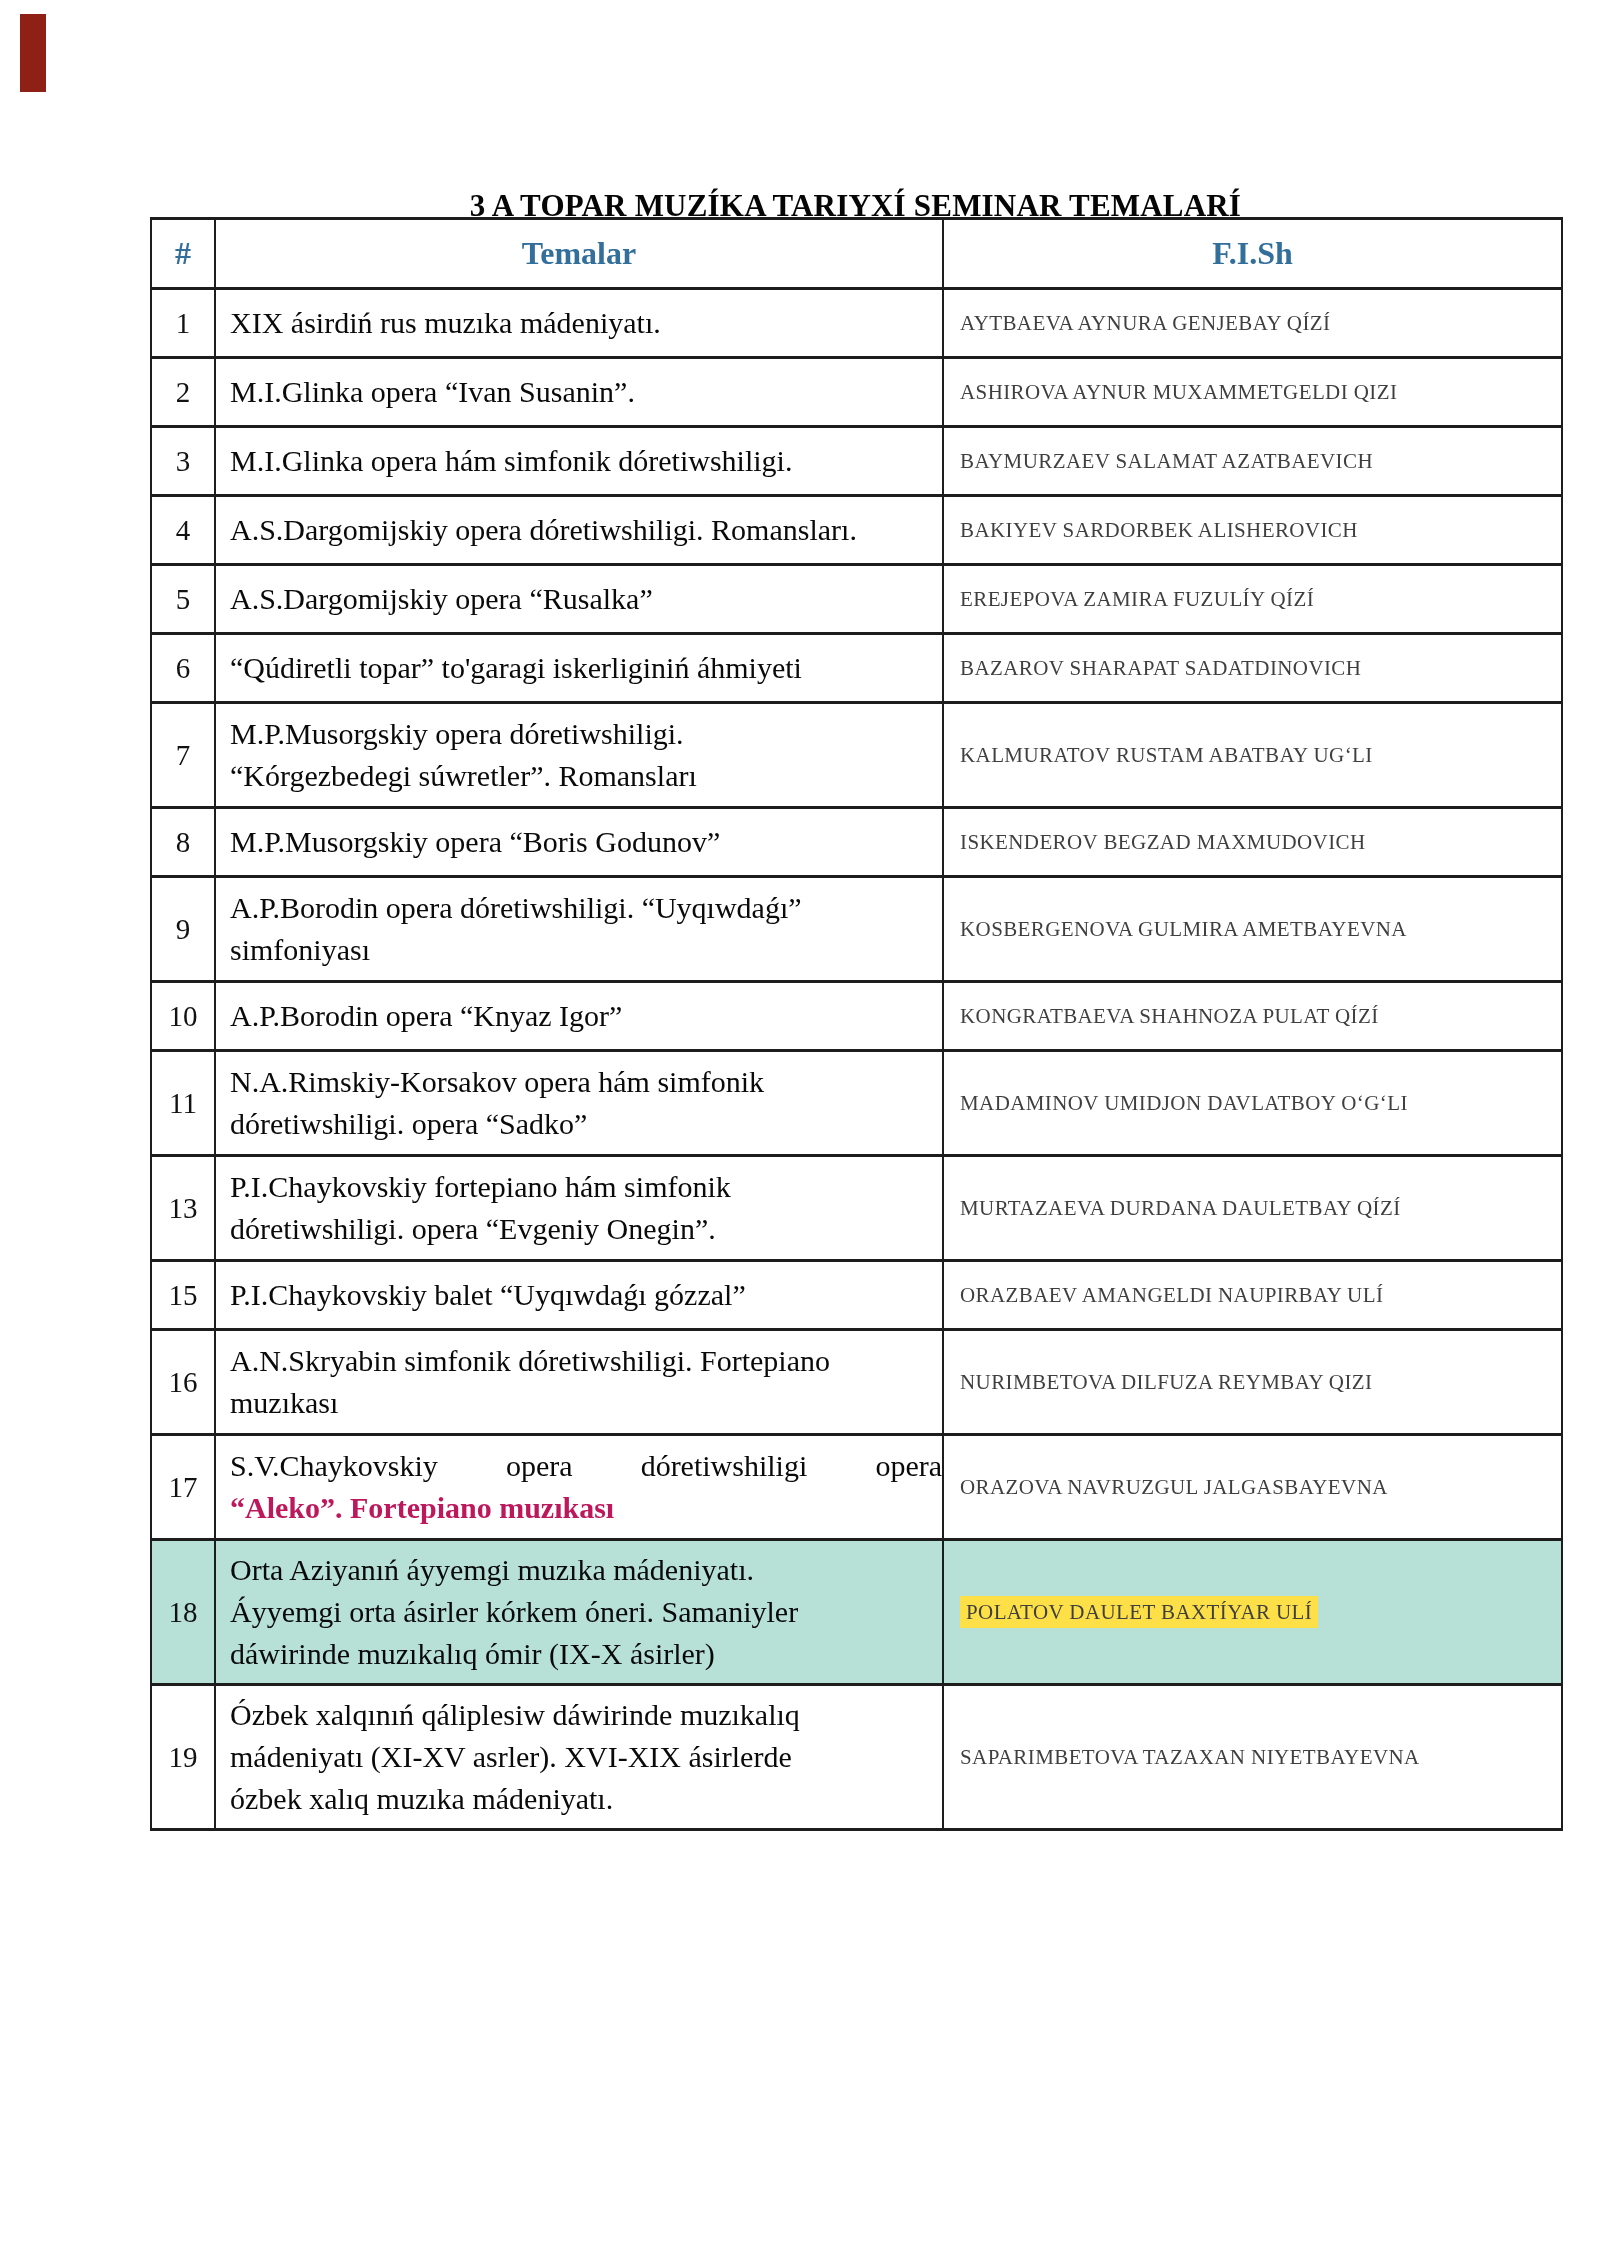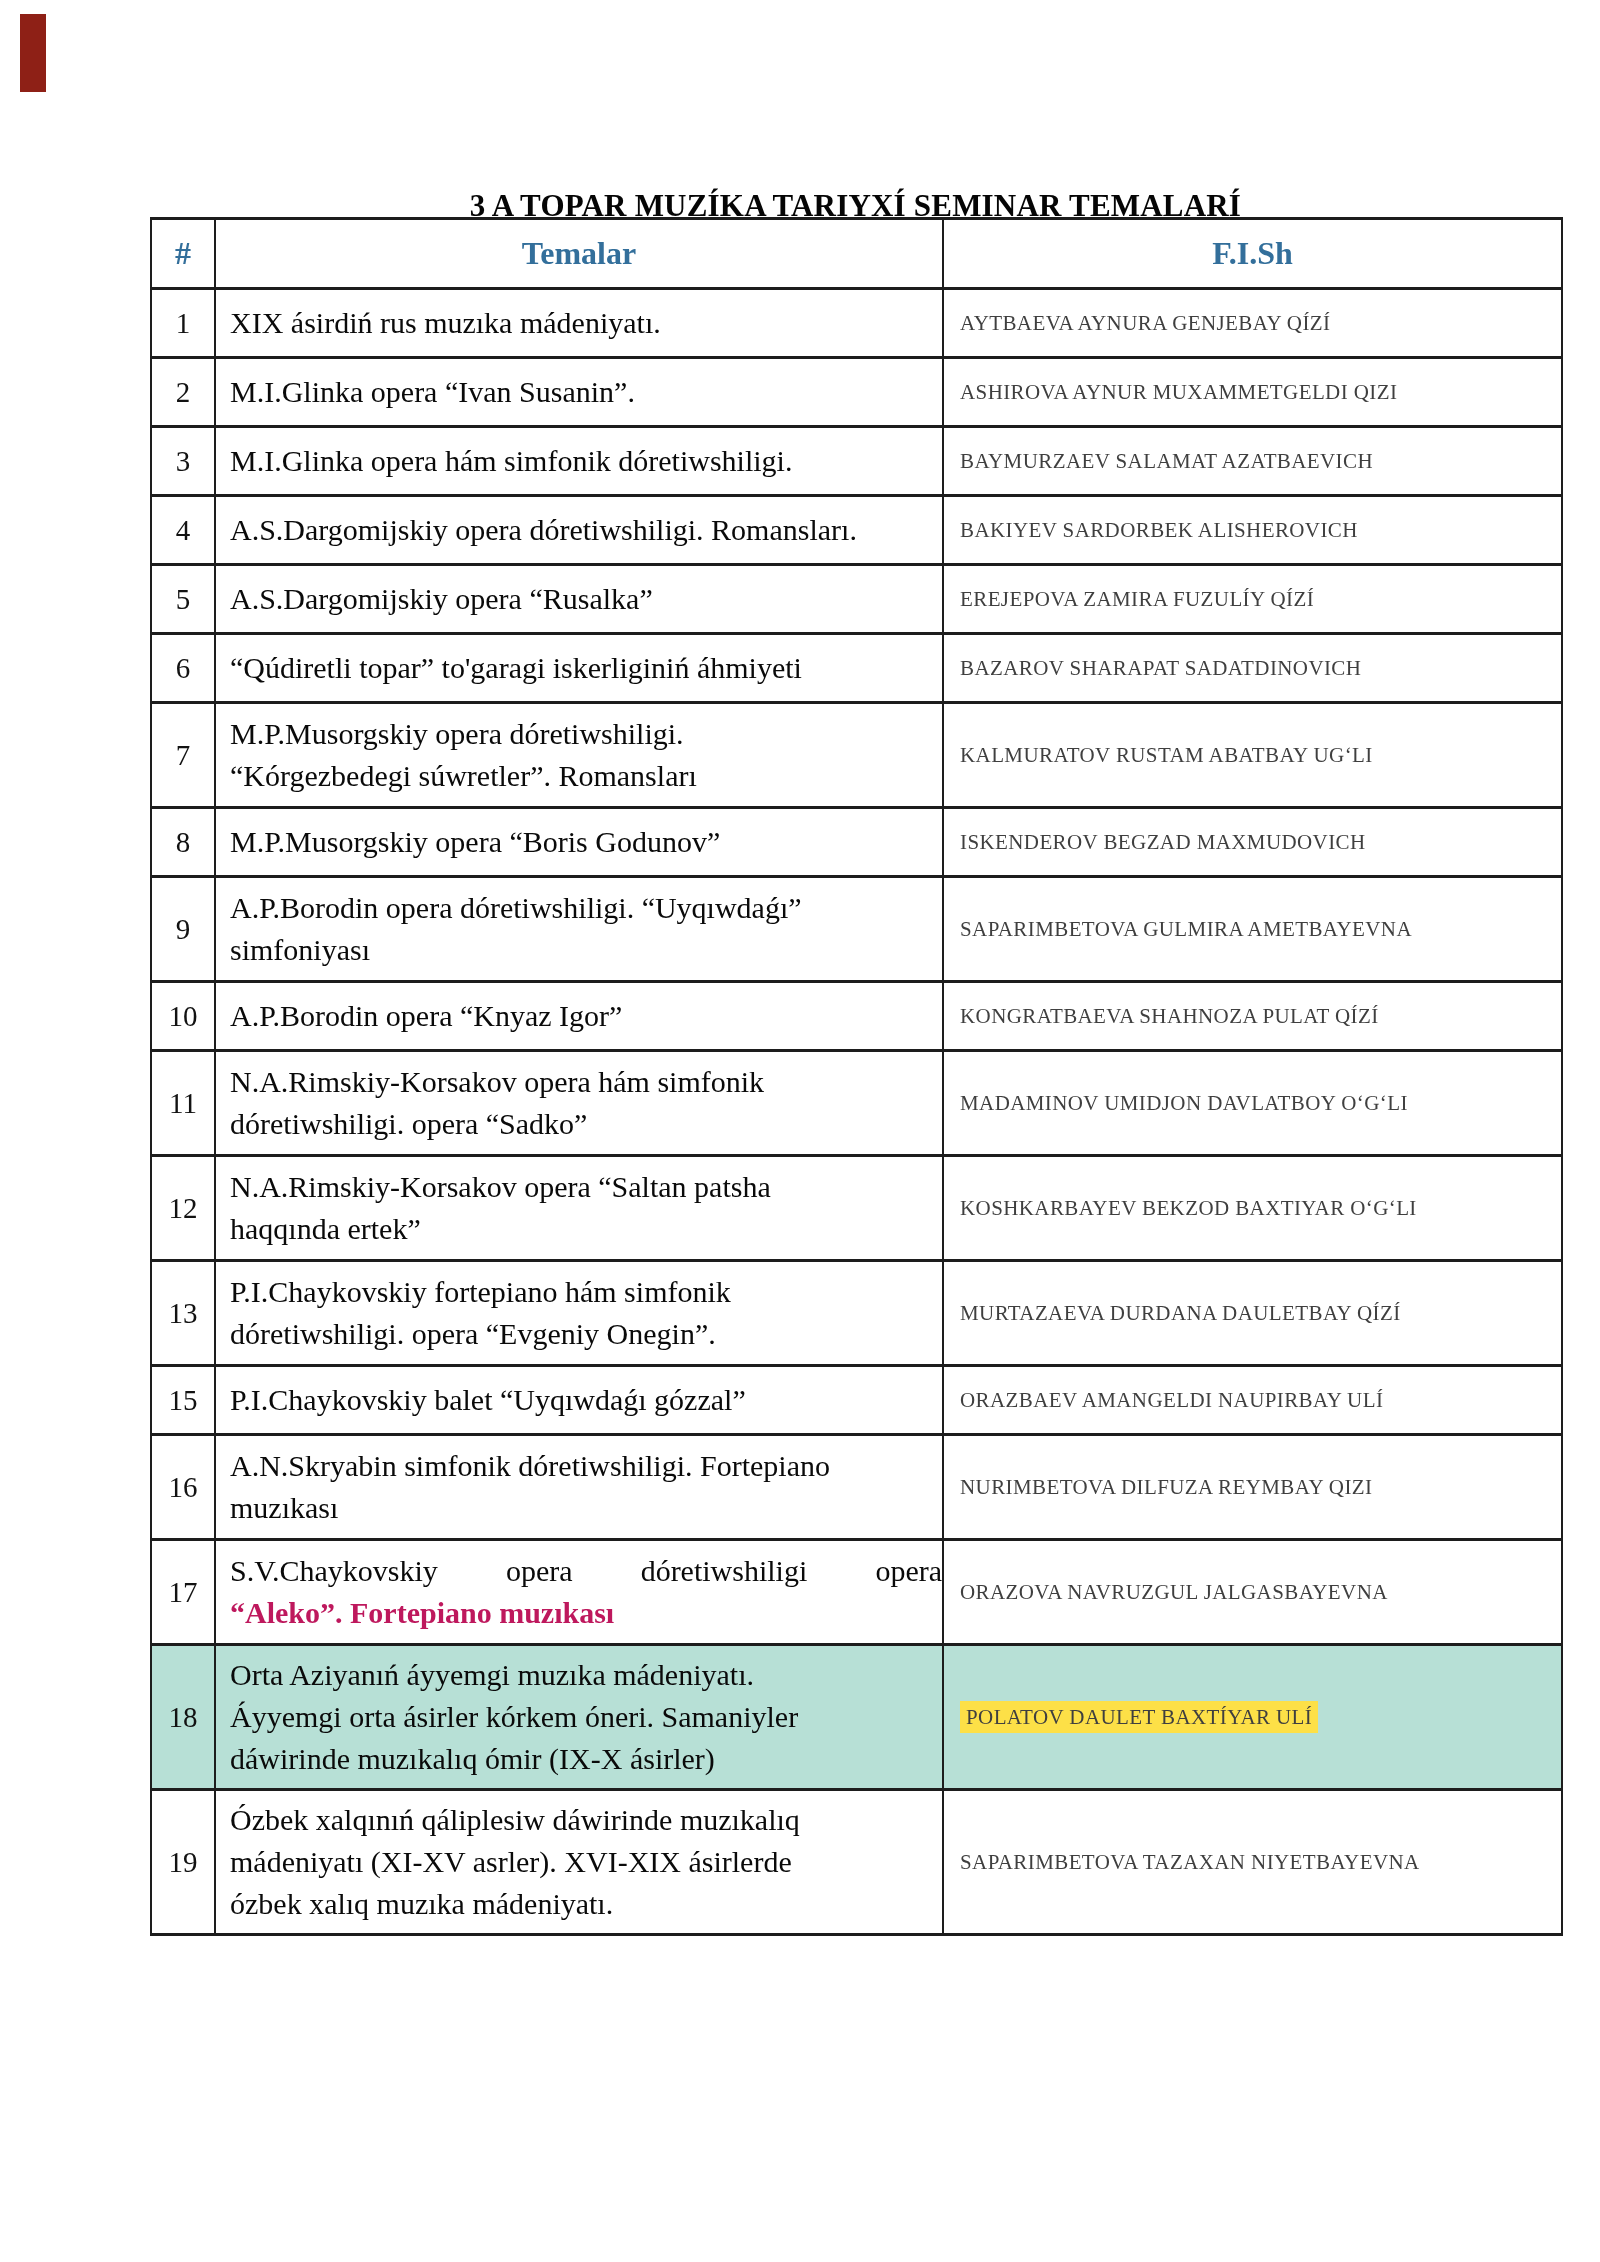--- a/index.html
+++ b/index.html
@@ -172,44 +172,36 @@
           <div class="tema-text">M.P.Musorgskiy opera “Boris Godunov”</div>
         </td>
     <td class="c-fish"><span class="fish-text">ISKENDEROV BEGZAD MAXMUDOVICH</span></td>
   </tr>
   <tr class="h2">
     <td class="c-num">9</td>
     <td class="c-tema">
           <div class="tema-text">A.P.Borodin opera dóretiwshiligi. “Uyqıwdaǵı”
 simfoniyası</div>
         </td>
-    <td class="c-fish"><span class="fish-text">SAPARIMBETOVA GULMIRA AMETBAYEVNA</span></td>
+    <td class="c-fish"><span class="fish-text">KOSBERGENOVA GULMIRA AMETBAYEVNA</span></td>
   </tr>
   <tr class="h1">
     <td class="c-num">10</td>
     <td class="c-tema">
           <div class="tema-text">A.P.Borodin opera “Knyaz Igor”</div>
         </td>
     <td class="c-fish"><span class="fish-text">KONGRATBAEVA SHAHNOZA PULAT QÍZÍ</span></td>
   </tr>
   <tr class="h2">
     <td class="c-num">11</td>
     <td class="c-tema">
           <div class="tema-text">N.A.Rimskiy-Korsakov opera hám simfonik
 dóretiwshiligi. opera “Sadko”</div>
         </td>
     <td class="c-fish"><span class="fish-text">MADAMINOV UMIDJON DAVLATBOY OʻGʻLI</span></td>
-  </tr>
-  <tr class="h2">
-    <td class="c-num">12</td>
-    <td class="c-tema">
-          <div class="tema-text">N.A.Rimskiy-Korsakov opera “Saltan patsha
-haqqında ertek”</div>
-        </td>
-    <td class="c-fish"><span class="fish-text">KOSHKARBAYEV BEKZOD BAXTIYAR OʻGʻLI</span></td>
   </tr>
   <tr class="h2">
     <td class="c-num">13</td>
     <td class="c-tema">
           <div class="tema-text">P.I.Chaykovskiy fortepiano hám simfonik
 dóretiwshiligi. opera “Evgeniy Onegin”.</div>
         </td>
     <td class="c-fish"><span class="fish-text">MURTAZAEVA DURDANA DAULETBAY QÍZÍ</span></td>
   </tr>
   <tr class="h1">

